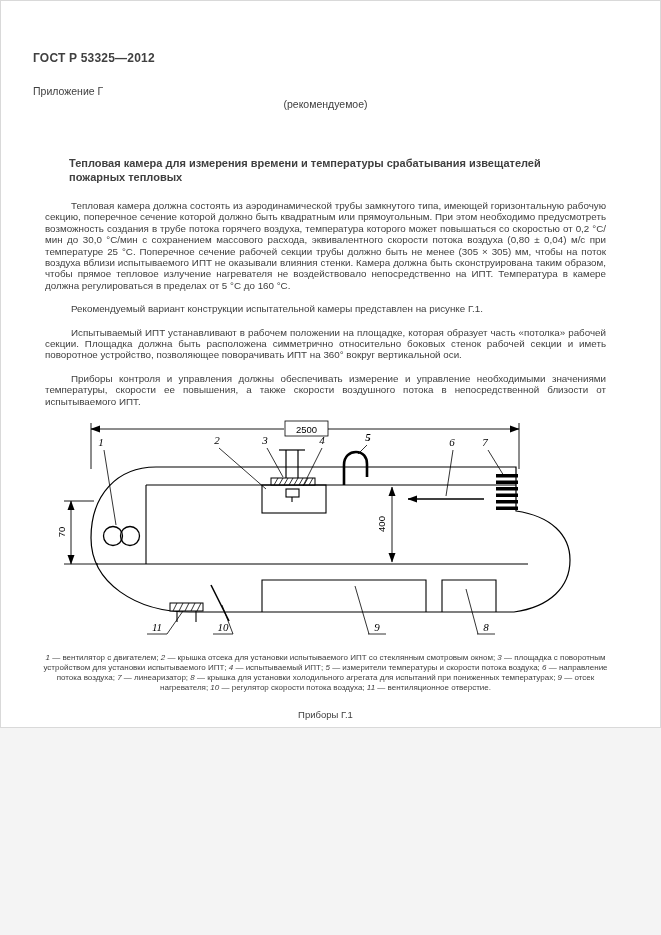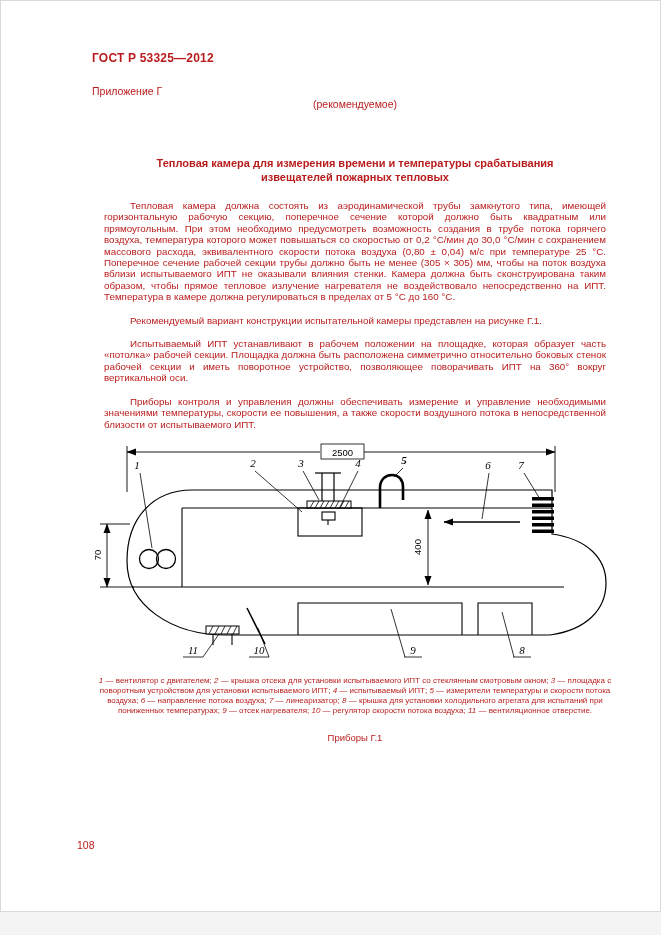--- a/index.html
+++ b/index.html
@@ -1,25 +1,25 @@
 <!DOCTYPE html>
 <html><head>
 <meta charset="utf-8">
 <style>
   html,body { margin:0; padding:0; background:#f4f4f4; }
   .page {
-    width:661px; height:912px; box-sizing:border-box; position:relative;
+    width:661px; height:728px; box-sizing:border-box; position:relative;
     background:#ffffff; border:1px solid #d9d9d9; overflow:hidden;
-    padding:50px 42px 0 91px; color:#b91c1c;
+    padding:50px 42px 0 32px; color:#404040;
     font-family:"Liberation Sans", sans-serif;
   }
   .doc-header { font-size:12px; font-weight:bold; letter-spacing:0.2px; }
   .annex { font-size:10.5px; margin-top:20px; }
   .annex-sub { text-align:center; font-size:10.5px; margin-top:1px; }
-  .title { text-align:center; font-size:11px; font-weight:bold; line-height:14px; margin:46px 36px 0 36px; }
+  .title { text-align:left; font-size:11px; font-weight:bold; line-height:14px; margin:46px 36px 0 36px; }
   .body-par { font-size:9.8px; line-height:11.4px; text-align:justify; text-indent:26px; margin:12px; }
   .body-par.first { margin-top:16px; }
   .figure-wrap { margin-top:10px; }
   .figure-wrap svg { display:block; margin:0 auto; }
   .legend { font-size:8px; line-height:10px; text-align:center; margin:4px 0 0 0; }
   .legend i { font-style:italic; }
   .caption { text-align:center; font-size:9.5px; margin-top:16px; }
   .page-number { position:absolute; left:76px; top:838px; font-size:10.5px; }
   .fig-line { stroke:#000; fill:none; }
   .fig-text { font-family:"Liberation Serif", serif; font-style:italic; font-size:11px; fill:#000; }

